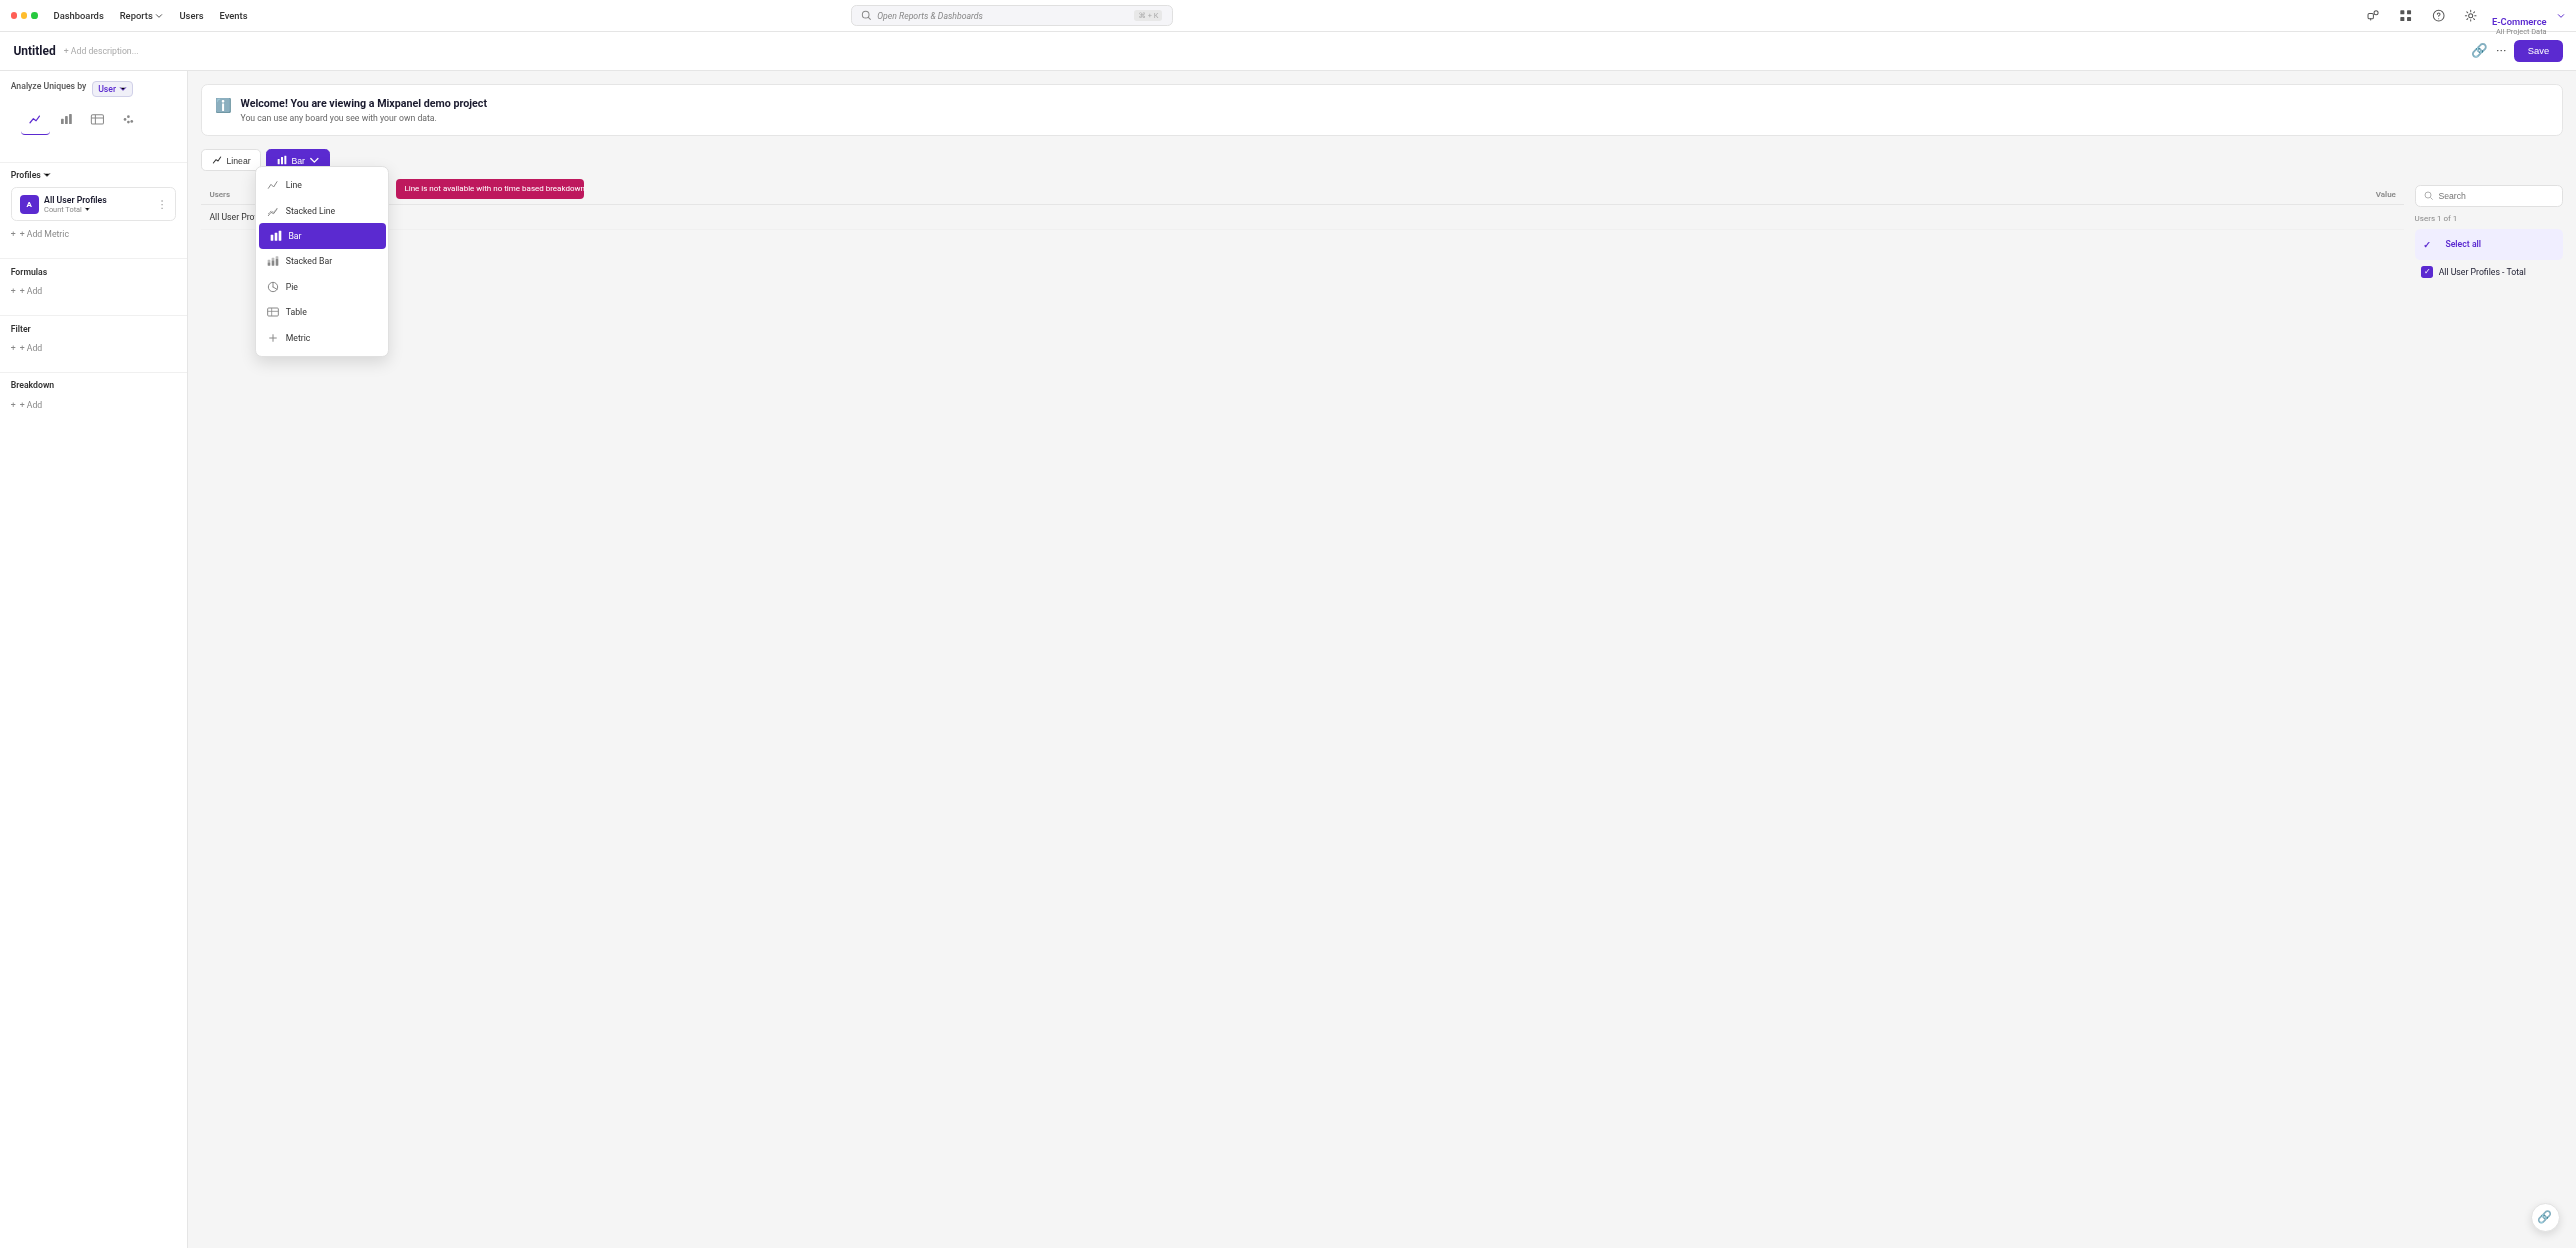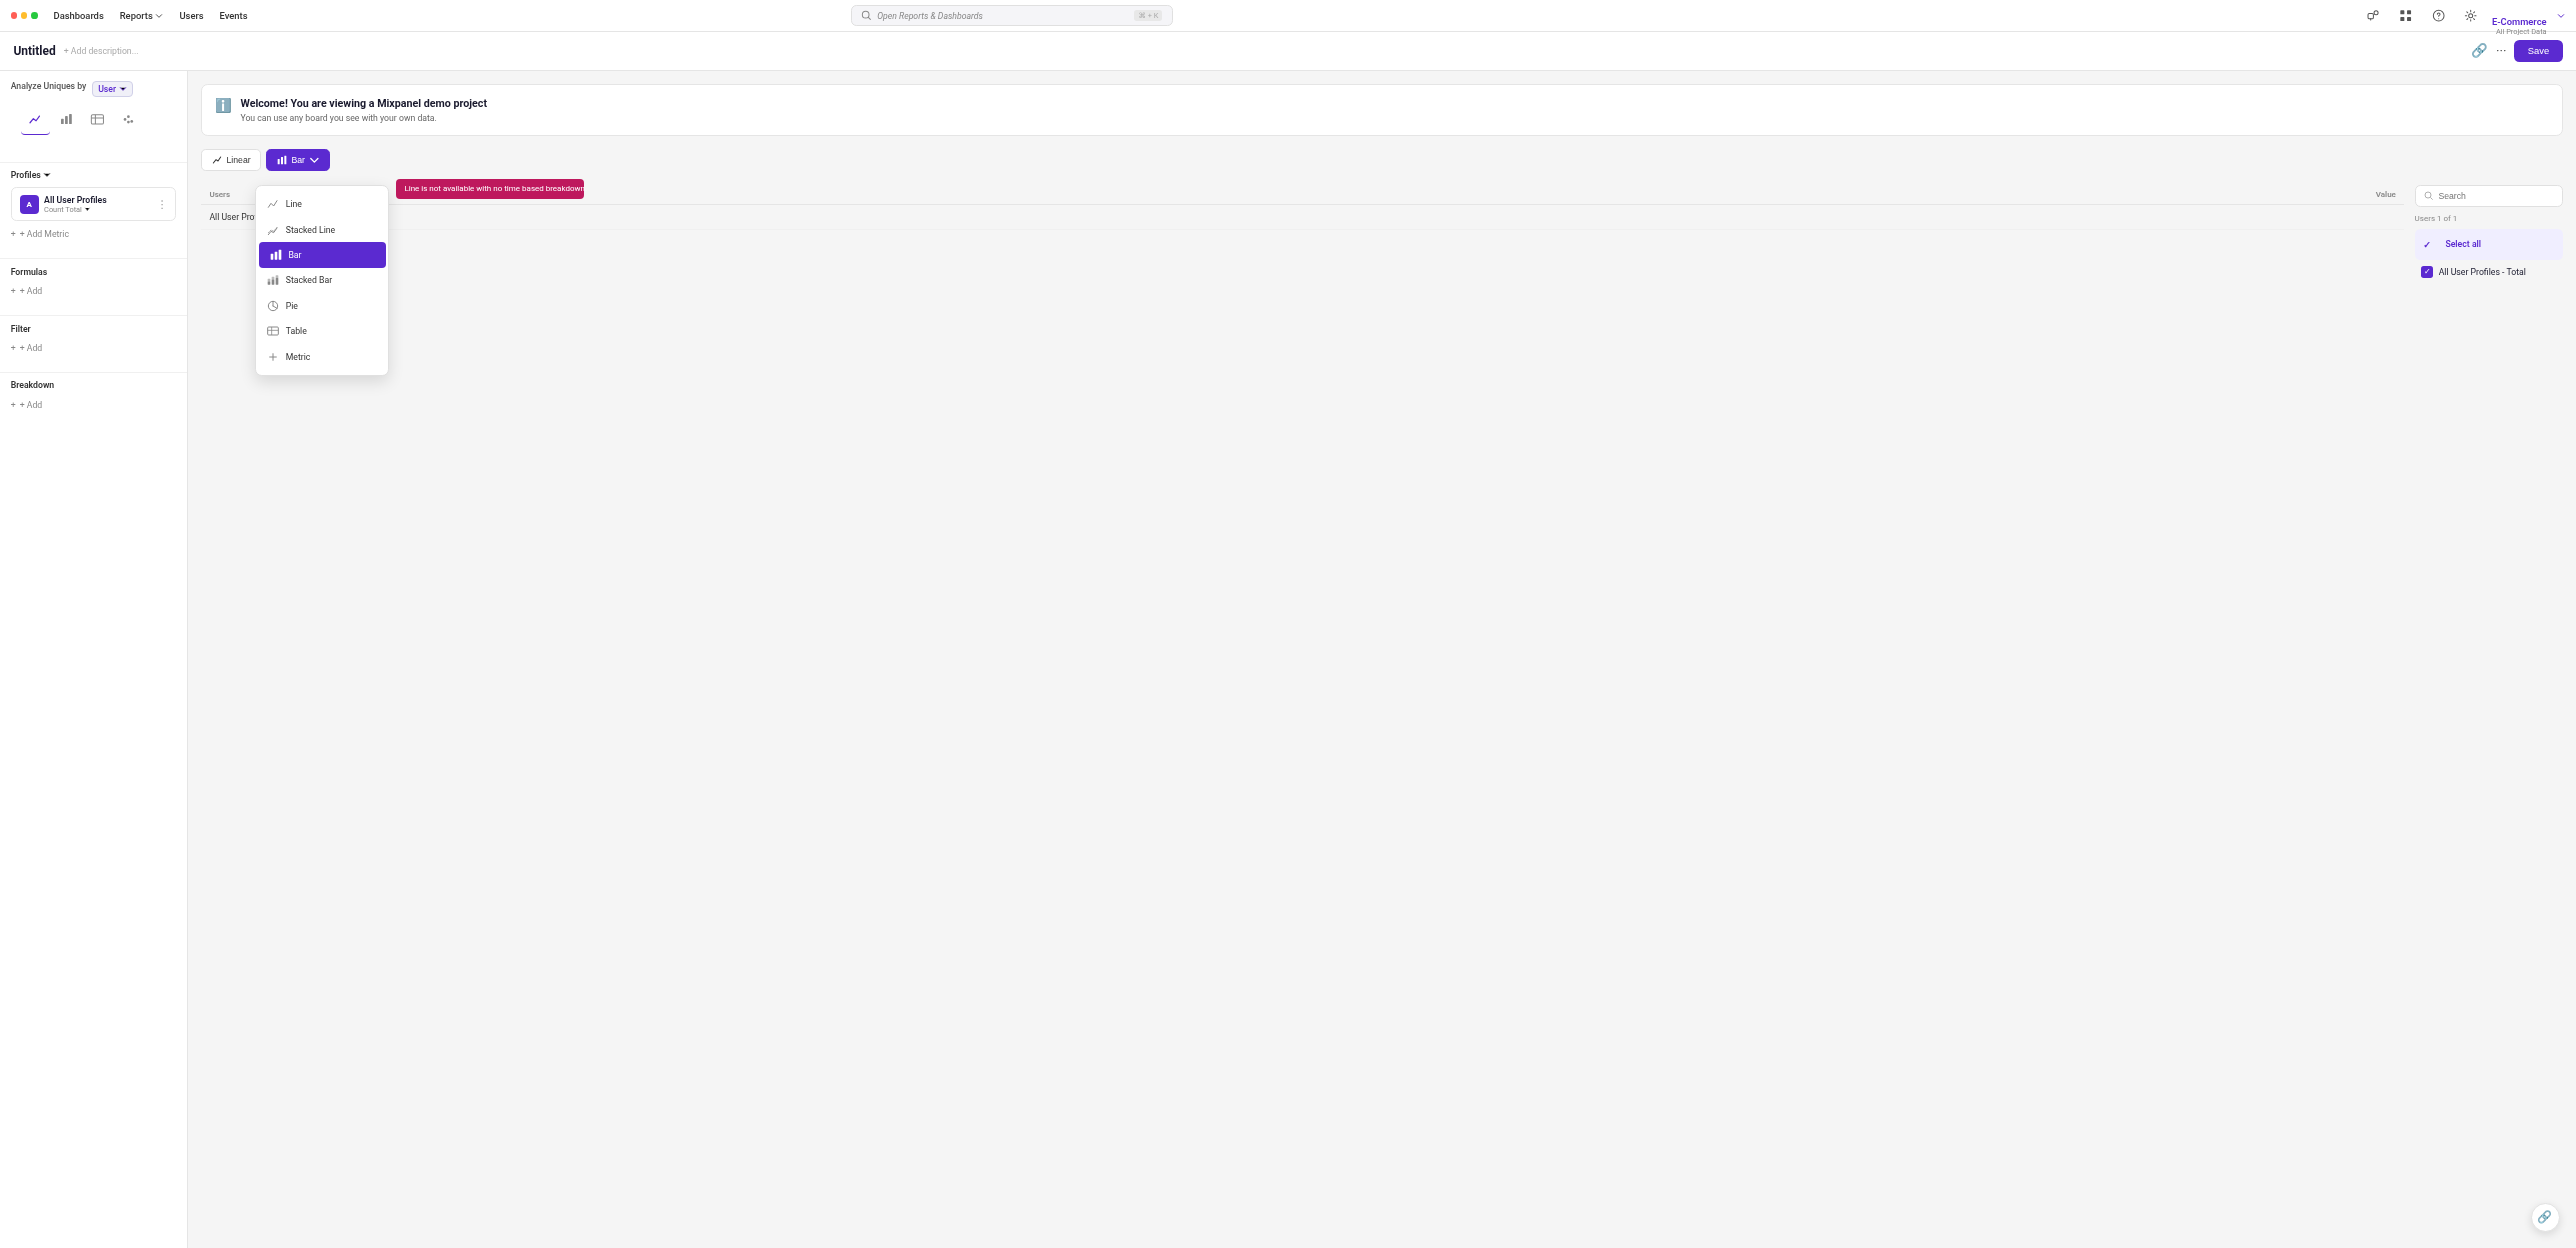--- a/index.html
+++ b/index.html
@@ -75,33 +75,33 @@
       background: #fff; border: 0.7px solid #e5e5e5; border-radius: 6.7px;
       padding: 12px 13.4px; display: flex; align-items: flex-start; gap: 8px; margin-bottom: 13.4px;
     }
     .info-icon { color: #5b2ad0; font-size: 13.4px; flex-shrink: 0; margin-top: 1.3px; }
     .welcome-title { font-size: 10.7px; font-weight: 700; margin-bottom: 2.7px; }
     .welcome-sub { font-size: 8.7px; color: #666; }
 
     
     .chart-toolbar { display: flex; align-items: center; gap: 5.4px; margin-bottom: 10.7px; }
     .toolbar-btn {
-      display: flex; align-items: center; gap: 4px; padding: 4.7px 9.4px;
+      display: flex; align-items: flex-end; gap: 4px; padding: 4.7px 9.4px;
       border: 0.7px solid #e0e0e0; border-radius: 4.7px; cursor: pointer;
       font-size: 8.7px; font-weight: 500; background: #fff; color: #333;
     }
     .toolbar-btn.active { background: #5b2ad0; color: #fff; border-color: #5b2ad0; }
     .toolbar-btn svg { width: 10.7px; height: 10.7px; }
 
     
     .chart-area { display: flex; gap: 10.7px; position: relative; }
 
     
     .dropdown-menu {
-      position: absolute; top: 36px; left: 54px; background: #fff;
+      position: absolute; top: 17px; left: 54px; background: #fff;
       border: 0.7px solid #e0e0e0; border-radius: 6.7px; box-shadow: 0 5.4px 16px rgba(0,0,0,0.12);
       width: 134px; padding: 5.4px 0; z-index: 200;
     }
     .dropdown-item {
       display: flex; align-items: center; gap: 6.7px; padding: 6.7px 10.7px;
       cursor: pointer; font-size: 8.7px; color: #333;
     }
     .dropdown-item.active { background: #5b2ad0; color: #fff; border-radius: 4px; margin: 0 2.7px; }
     .dropdown-icon { width: 12px; height: 12px; display: flex; align-items: center; justify-content: center; font-size: 9.4px; }
 

